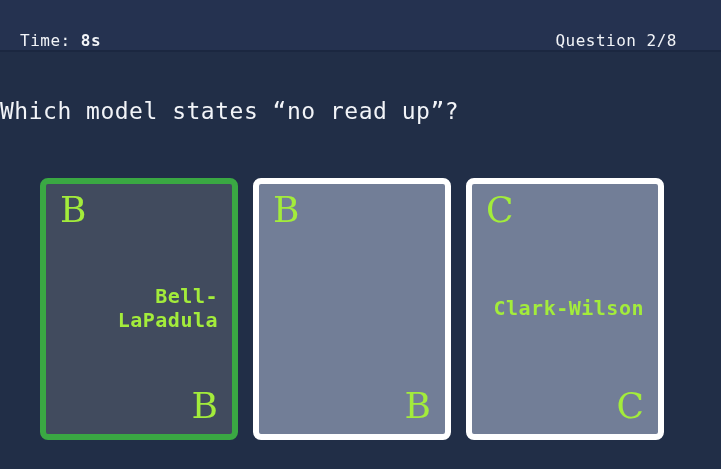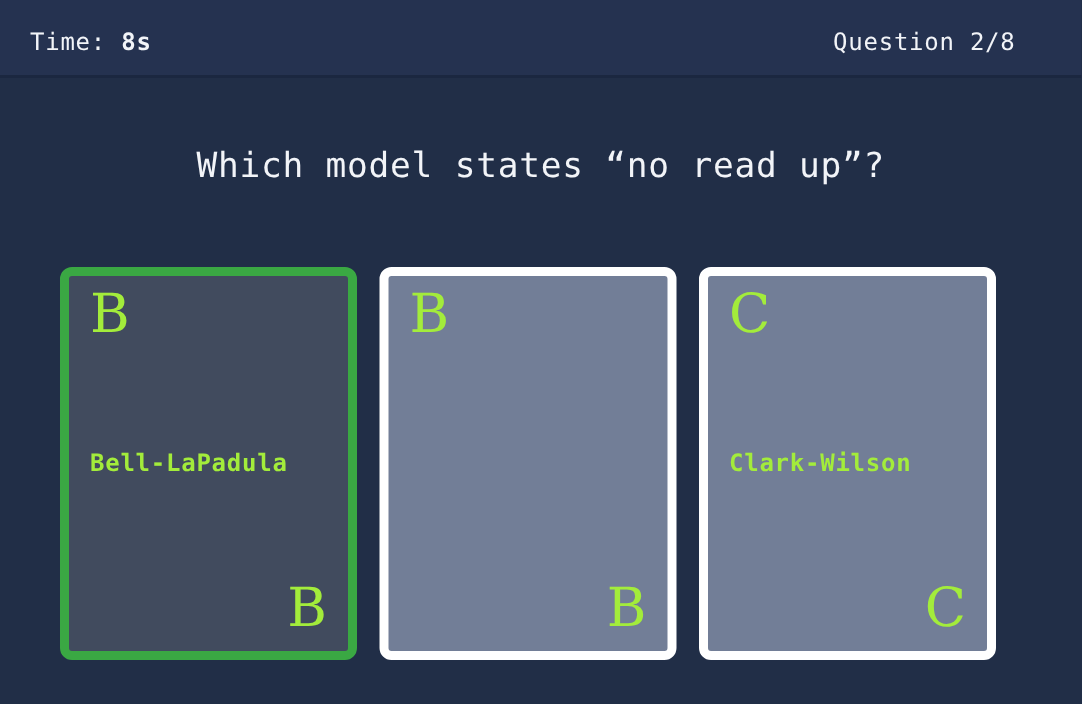--- a/index.html
+++ b/index.html
@@ -9,33 +9,33 @@
     font-family: "DejaVu Sans Mono", "Liberation Mono", monospace;
     color: #f2f4f8;
   }
 
   
   .topbar {
     height: 52px;
     background: #253250;
     border-bottom: 2px solid #1b2740;
     display: flex;
-    align-items: center;
+    align-items: flex-end;
     justify-content: space-between;
     padding: 4px 44px 0 20px;
     font-size: 16px;
   }
   .timer { letter-spacing: 0.5px; }
   .timer .time-value { font-weight: bold; }
   .question-counter { letter-spacing: 0.5px; }
 
   
   .question {
     margin-top: 46px;
-    text-align: center;
+    text-align: left;
     font-size: 23px;
     letter-spacing: 0.5px;
   }
 
   
   .cards {
     margin-top: 54px;
     display: flex;
     gap: 15px;
     padding-left: 40px;
@@ -58,22 +58,22 @@
   }
   .corner {
     font-family: "DejaVu Serif", "Liberation Serif", serif;
     font-size: 36px;
     line-height: 1;
     color: #a3ec3b;
   }
   .corner.tl { align-self: flex-start; }
   .corner.br { align-self: flex-end; }
   .card-label {
-    text-align: left;
-    font-size: 16px;
+    text-align: right;
+    font-size: 20px;
     font-weight: bold;
     color: #a3ec3b;
     letter-spacing: 0.5px;
   }
 </style>
 </head>
 <body>
 
 <header class="topbar">
   <div class="timer">

